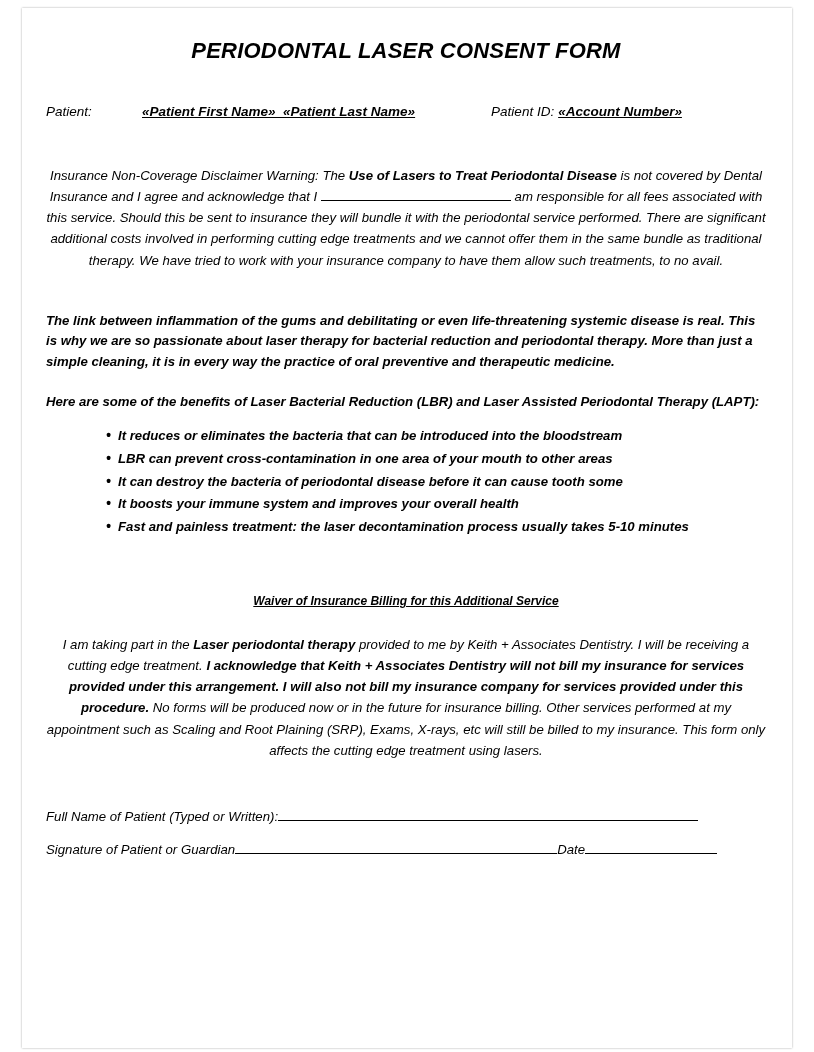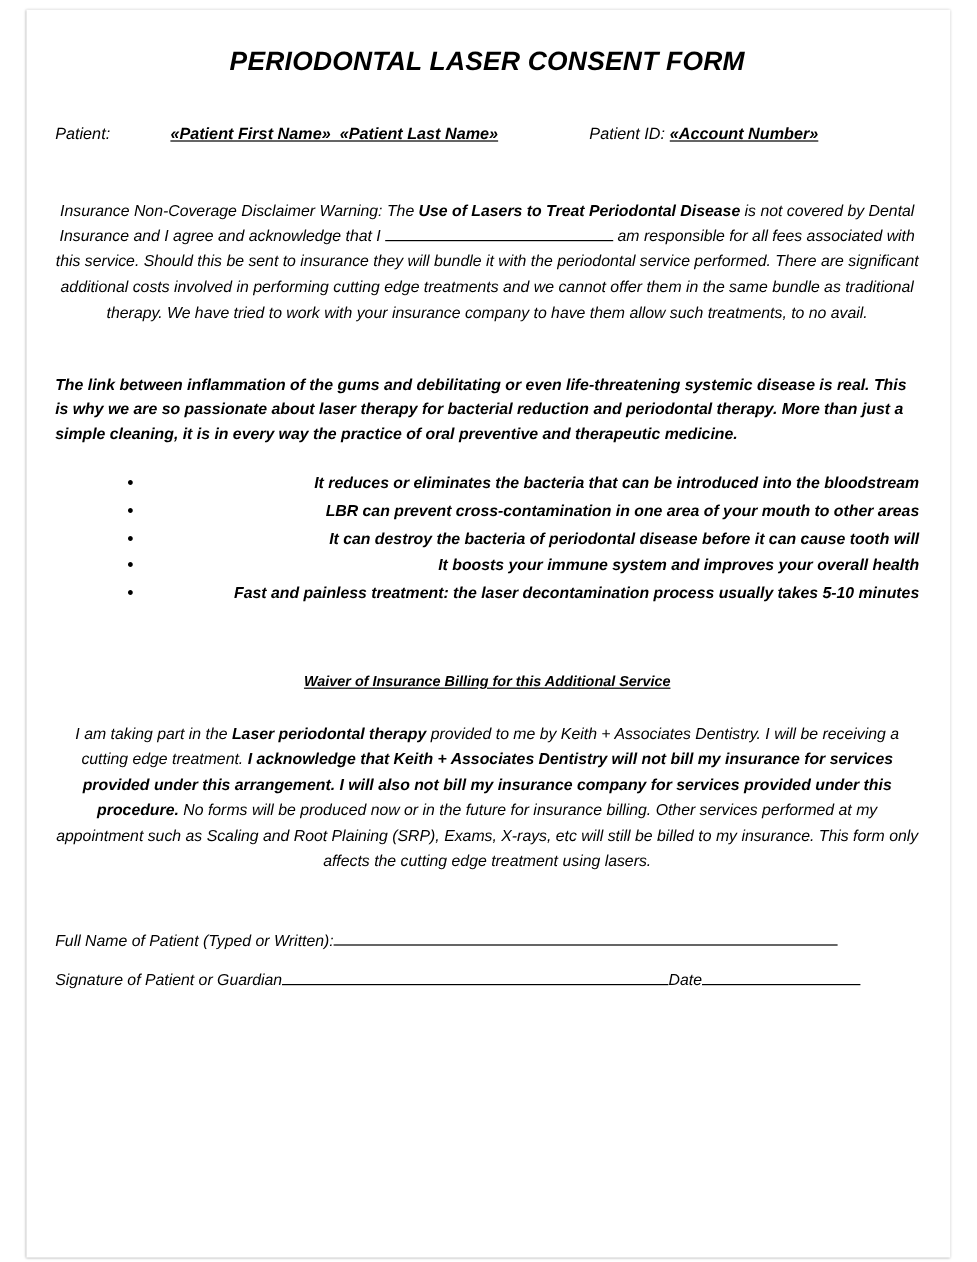--- a/index.html
+++ b/index.html
@@ -87,21 +87,20 @@
   }
   .benefits-head {
     font-size: 13.2px;
     font-weight: bold;
     margin: 0 0 18px 0;
   }
   ul.benefits {
     list-style: none;
     margin: 0 0 0 0;
     padding: 0 0 0 60px;
-    text-align: right;
   }
   ul.benefits li {
     font-size: 13.2px;
     font-weight: bold;
     line-height: 1.35;
     margin-bottom: 5px;
     position: relative;
     padding-left: 12px;
   }
   ul.benefits li::before {
@@ -151,25 +150,26 @@
       <span class="patient-id-label">Patient ID:</span>
       <span class="patient-id-value">«Account Number»</span>
     </div>
 
     <p class="body">
       <span>Insurance Non-Coverage Disclaimer Warning: The </span><span class="b">Use of Lasers to Treat Periodontal Disease</span><span> is not covered by Dental Insurance and I agree and acknowledge that I </span><span class="blank-inline"></span><span> am responsible for all fees associated with this service. Should this be sent to insurance they will bundle it with the periodontal service performed. There are significant additional costs involved in performing cutting edge treatments and we cannot offer them in the same bundle as traditional therapy. We have tried to work with your insurance company to have them allow such treatments, to no avail.</span>
     </p>
 
     <p class="bold-para">The link between inflammation of the gums and debilitating or even life-threatening systemic disease is real.  This is why we are so passionate about laser therapy for bacterial reduction and periodontal therapy.  More than just a simple cleaning, it is in every way the practice of oral preventive and therapeutic medicine.</p>
 
+    <p class="benefits-head">Here are some of the benefits of Laser Bacterial Reduction (LBR) and Laser Assisted Periodontal Therapy (LAPT):</p>
 
     <ul class="benefits">
       <li>It reduces or eliminates the bacteria that can be introduced into the bloodstream</li>
       <li>LBR can prevent cross-contamination in one area of your mouth to other areas</li>
-      <li>It can destroy the bacteria of periodontal disease before it can cause tooth will</li>
+      <li>It can destroy the bacteria of periodontal disease before it can cause tooth some</li>
       <li>It boosts your immune system and improves your overall health</li>
       <li>Fast and painless treatment: the laser decontamination process usually takes 5-10 minutes</li>
     </ul>
 
     <h2 class="waiver-title">Waiver of Insurance Billing for this Additional Service</h2>
 
     <p class="body">
       <span>I am taking part in the </span><span class="b">Laser periodontal therapy</span><span> provided to me by Keith + Associates Dentistry. I will be receiving a cutting edge treatment. </span><span class="b">I acknowledge that Keith + Associates Dentistry will not bill my insurance for services provided under this arrangement. I will also not bill my insurance company for services provided under this procedure.</span><span>  No forms will be produced now or in the future for insurance billing. Other services performed at my appointment such as Scaling and Root Plaining (SRP), Exams, X-rays, etc will still be billed to my insurance. This form only affects the cutting edge treatment using lasers.</span>
     </p>
 

